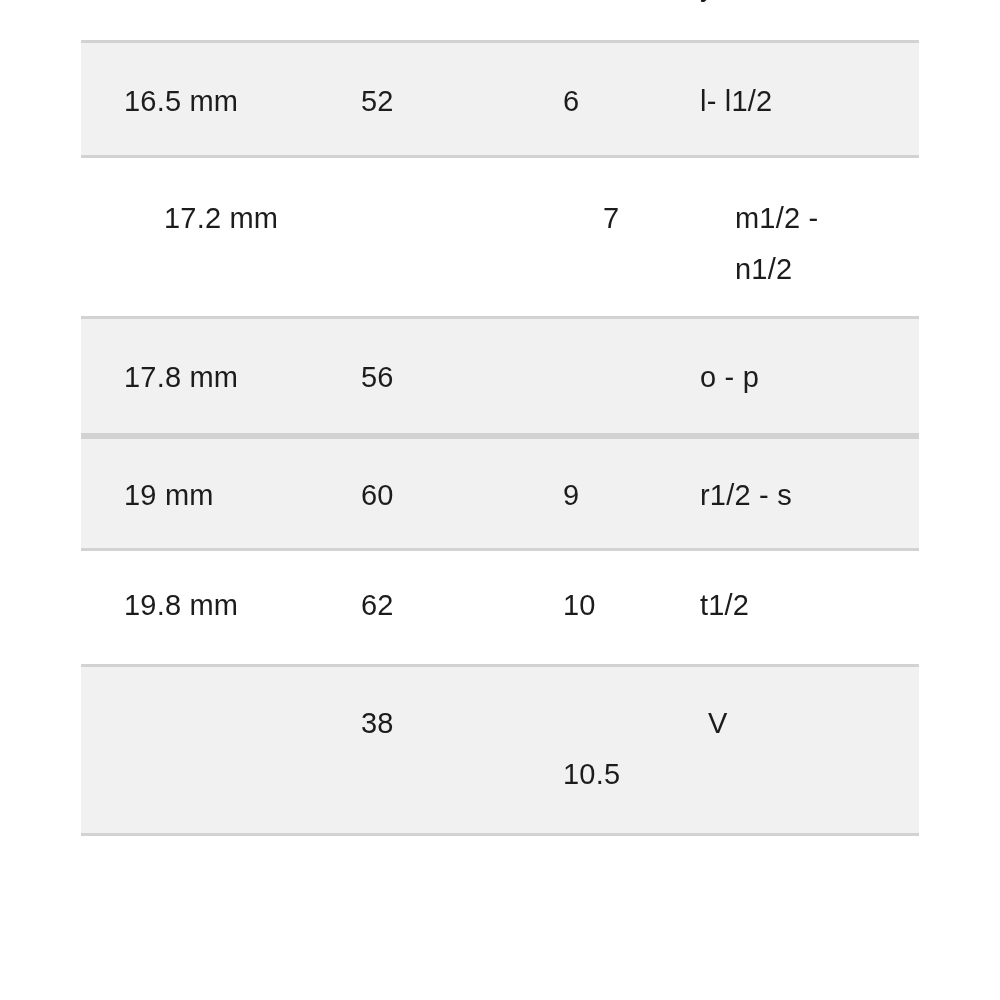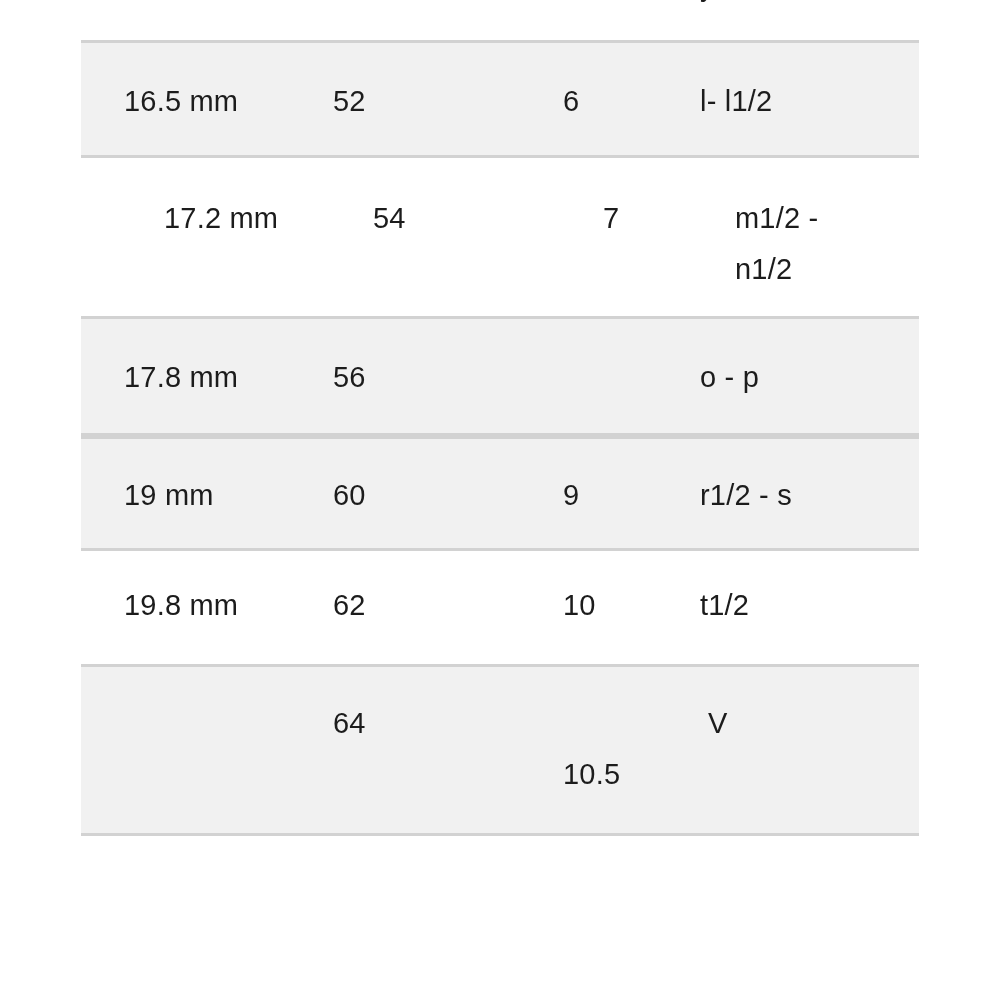--- a/index.html
+++ b/index.html
@@ -72,21 +72,21 @@
   .cell {
     position: absolute;
     font-size: 29px;
     font-weight: 400;
     color: #1c1c1c;
     line-height: 51px;
     letter-spacing: 0.2px;
   }
 
   .c1 { left: 43px;  width: 200px; }
-  .c2 { left: 252px; width: 180px; }
+  .c2 { left: 280px; width: 180px; }
   .c3 { left: 482px; width: 120px; }
   .c4 { left: 619px; width: 190px; }
 
   
   .r1 { height: 118px; }
   .r2 { height: 158px; }
   .r3 { height: 120px; }
   .r4 { height: 157px; }
   .r5 { height: 115px; }
   .r6 { height: 113px; }
@@ -129,21 +129,20 @@
         <span class="cell c1">16.5 mm</span>
         <span class="cell c2">52</span>
         <span class="cell c3">6</span>
         <span class="cell c4">l- l1/2</span>
       </div>
     </div>
 
     <div class="row plain r2">
       <div class="cells">
         <span class="cell c1">17.2 mm</span>
-        <span class="cell c2">54</span>
         <span class="cell c3">7</span>
         <span class="cell c4">
           <span class="wrap">m1/2 -</span>
           <span class="wrap">n1/2</span>
         </span>
       </div>
     </div>
 
     <div class="row shaded r3">
       <div class="cells">
@@ -167,20 +166,20 @@
       <div class="cells">
         <span class="cell c1">19.8 mm</span>
         <span class="cell c2">62</span>
         <span class="cell c3">10</span>
         <span class="cell c4">t1/2</span>
       </div>
     </div>
 
     <div class="row shaded r7">
       <div class="cells">
-        <span class="cell c2">64</span>
+        <span class="cell c2">38</span>
         <span class="cell c3">10.5</span>
         <span class="cell c4">V</span>
       </div>
     </div>
 
   </div>
 </div>
 
 </body></html>

